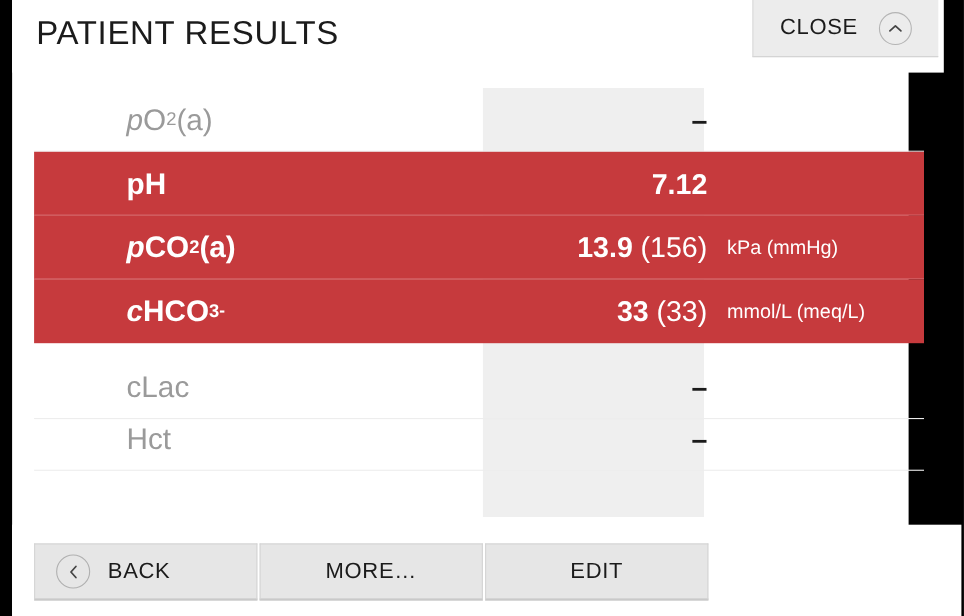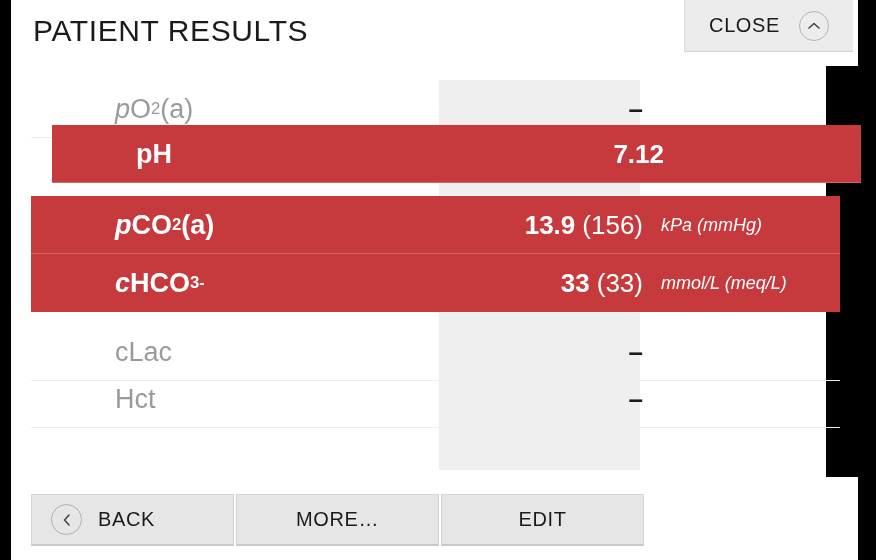--- a/index.html
+++ b/index.html
@@ -158,21 +158,20 @@
   .cell-unit {
     position: absolute;
     left: 630px;
     top: 0;
     height: 58px;
     display: flex;
     align-items: center;
     font-size: 18px;
     font-weight: 400;
     white-space: nowrap;
-    font-style: italic;
   }
   .row.highlight .cell-unit { color: #ffffff; }
 
   
   .ital { font-style: italic; }
   sub {
     font-size: 0.62em;
     vertical-align: -0.22em;
     line-height: 0;
   }
@@ -183,20 +182,21 @@
   }
 
   
   .action-bar {
     position: absolute;
     left: 0;
     bottom: 0;
     width: 847px;
     height: 83px;
     background: #ffffff;
+    padding-left: 16px;
   }
   .action-button {
     position: absolute;
     top: 17px;
     height: 52px;
     background: #e6e6e6;
     border: 1px solid #d4d4d4;
     border-bottom: 2px solid #c9c9c9;
     box-sizing: border-box;
     display: flex;
@@ -237,21 +237,21 @@
       </div>
     </div>
 
     <div class="results">
       <div class="value-column-bg"></div>
       <div id="rows-host">
           <div class="row plain" style="top: 14px;">
             <div class="cell-label"><span class="ital">p</span>O<sub>2</sub>(a)</div>
             <div class="cell-value">–</div>
           </div>
-          <div class="row highlight" style="top: 59px; margin-left: 21px;">
+          <div class="row highlight" style="top: 72px;">
             <div class="cell-label">pH</div>
             <div class="cell-value">7.12</div>
           </div>
           <div class="row highlight" style="top: 130px;">
             <div class="cell-label"><span class="ital">p</span>CO<sub>2</sub>(a)</div>
             <div class="cell-value">13.9<span class="secondary">(156)</span></div>
             <div class="cell-unit">kPa (mmHg)</div>
           </div>
           <div class="row highlight last" style="top: 188px;">
             <div class="cell-label"><span class="ital">c</span>HCO<sub>3</sub><sup>-</sup></div>

